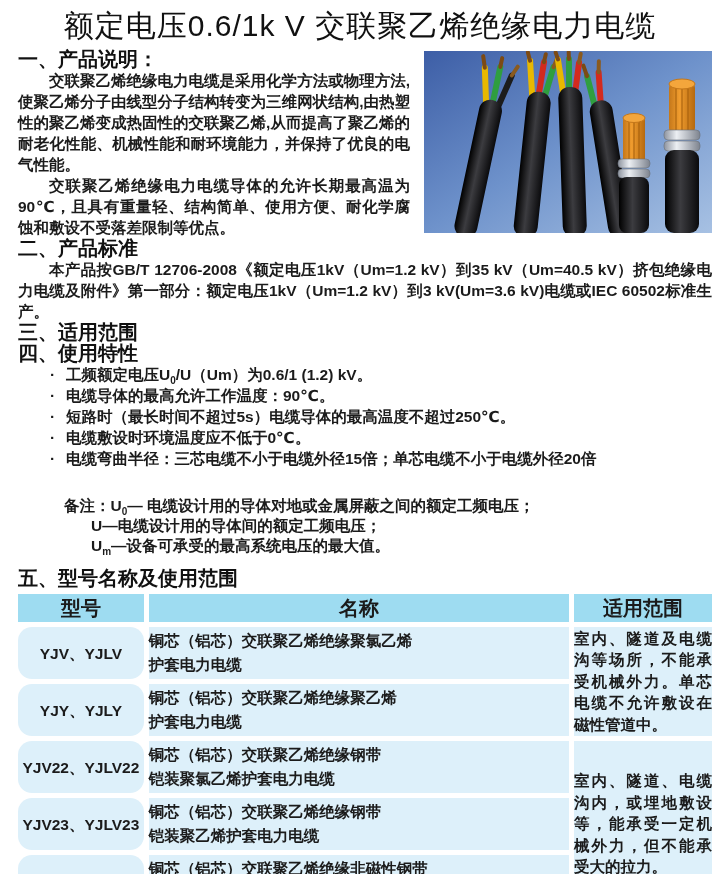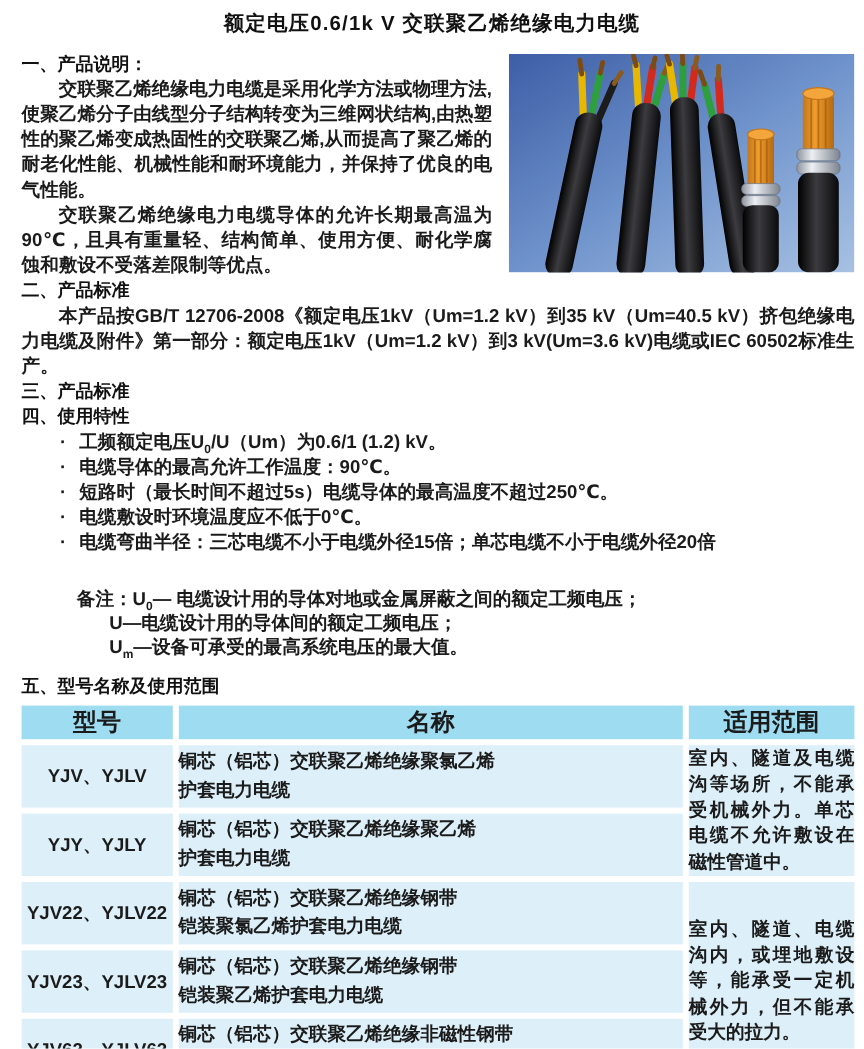--- a/index.html
+++ b/index.html
@@ -9,45 +9,45 @@
     width: 720px;
     height: 874px;
     overflow: hidden;
     background: #ffffff;
     font-family: "Liberation Sans", "DejaVu Sans", sans-serif;
     color: #1b1b1b;
     font-weight: 700;
   }
   .title {
     margin: 0;
-    padding-top: 5px;
+    padding-top: 11px;
     text-align: center;
-    font-size: 17px;
-    font-weight: 700;
+    font-size: 30px;
+    font-weight: 400;
     letter-spacing: 1px;
     line-height: 30px;
     color: #111;
   }
   .content {
     padding: 8px 8px 0 18px;
     font-size: 15.5px;
     line-height: 21px;
     text-align: justify;
   }
   .photo {
     float: right;
     width: 288px;
     height: 182px;
     margin: 2px 0 10px 14px;
     padding: 0;
   }
   .photo svg { display: block; }
   .sec-heading {
     margin: 0;
-    font-size: 15px;
+    font-size: 20px;
     font-weight: 800;
     line-height: 21px;
     color: #111;
   }
   .para { margin: 0; text-indent: 2em; }
   .bullet { display: flex; margin-left: 32px; line-height: 21px; }
   .bullet .mk { width: 16px; flex: 0 0 16px; }
   sub { font-size: 10px; line-height: 0; }
   .notes { margin-left: 46px; line-height: 20px; }
   .note-first { display: flex; margin-top: 27px; }
@@ -68,21 +68,21 @@
     text-align: center;
     padding: 0;
   }
   table.models td {
     background: #ddf0fa;
     font-size: 15.5px;
     vertical-align: middle;
     padding: 0;
   }
   tr.data-row { height: 52px; }
-  td.model { width: 124px; text-align: center; }
+  td.model { width: 124px; text-align: center; border-radius: 14px; }
   th.col-model { width: 124px; }
   th.col-name { width: 414px; }
   th.col-scope { width: 136px; }
   td.name { width: 414px; padding: 2px 8px 2px 16px; line-height: 24px; text-align: left; }
   td.scope { width: 136px; padding: 4px 9px; line-height: 21.5px; text-align: justify; font-family: Liberation Serif, serif; }
 </style>
 </head>
 <body>
 
 <div class="page">
@@ -178,21 +178,21 @@
       </svg>
     </figure>
 
     <h2 class="sec-heading">一、产品说明：</h2>
     <p class="para">交联聚乙烯绝缘电力电缆是采用化学方法或物理方法,使聚乙烯分子由线型分子结构转变为三维网状结构,由热塑性的聚乙烯变成热固性的交联聚乙烯,从而提高了聚乙烯的耐老化性能、机械性能和耐环境能力，并保持了优良的电气性能。</p>
     <p class="para">交联聚乙烯绝缘电力电缆导体的允许长期最高温为90℃，且具有重量轻、结构简单、使用方便、耐化学腐蚀和敷设不受落差限制等优点。</p>
 
     <h2 class="sec-heading">二、产品标准</h2>
     <p class="para">本产品按GB/T 12706-2008《额定电压1kV（Um=1.2 kV）到35 kV（Um=40.5 kV）挤包绝缘电力电缆及附件》第一部分：额定电压1kV（Um=1.2 kV）到3 kV(Um=3.6 kV)电缆或IEC 60502标准生产。</p>
 
-    <h2 class="sec-heading">三、产品标准</h2>
+    <h2 class="sec-heading">三、适用范围</h2>
 
     <h2 class="sec-heading">四、使用特性</h2>
 
     <div class="bullet">
       <span class="mk">·</span>
       <span><span>工频额定电压U</span><sub>0</sub><span>/U（Um）为0.6/1 (1.2) kV。</span></span>
     </div>
     <div class="bullet">
       <span class="mk">·</span>
       <span>电缆导体的最高允许工作温度：90℃。</span>

